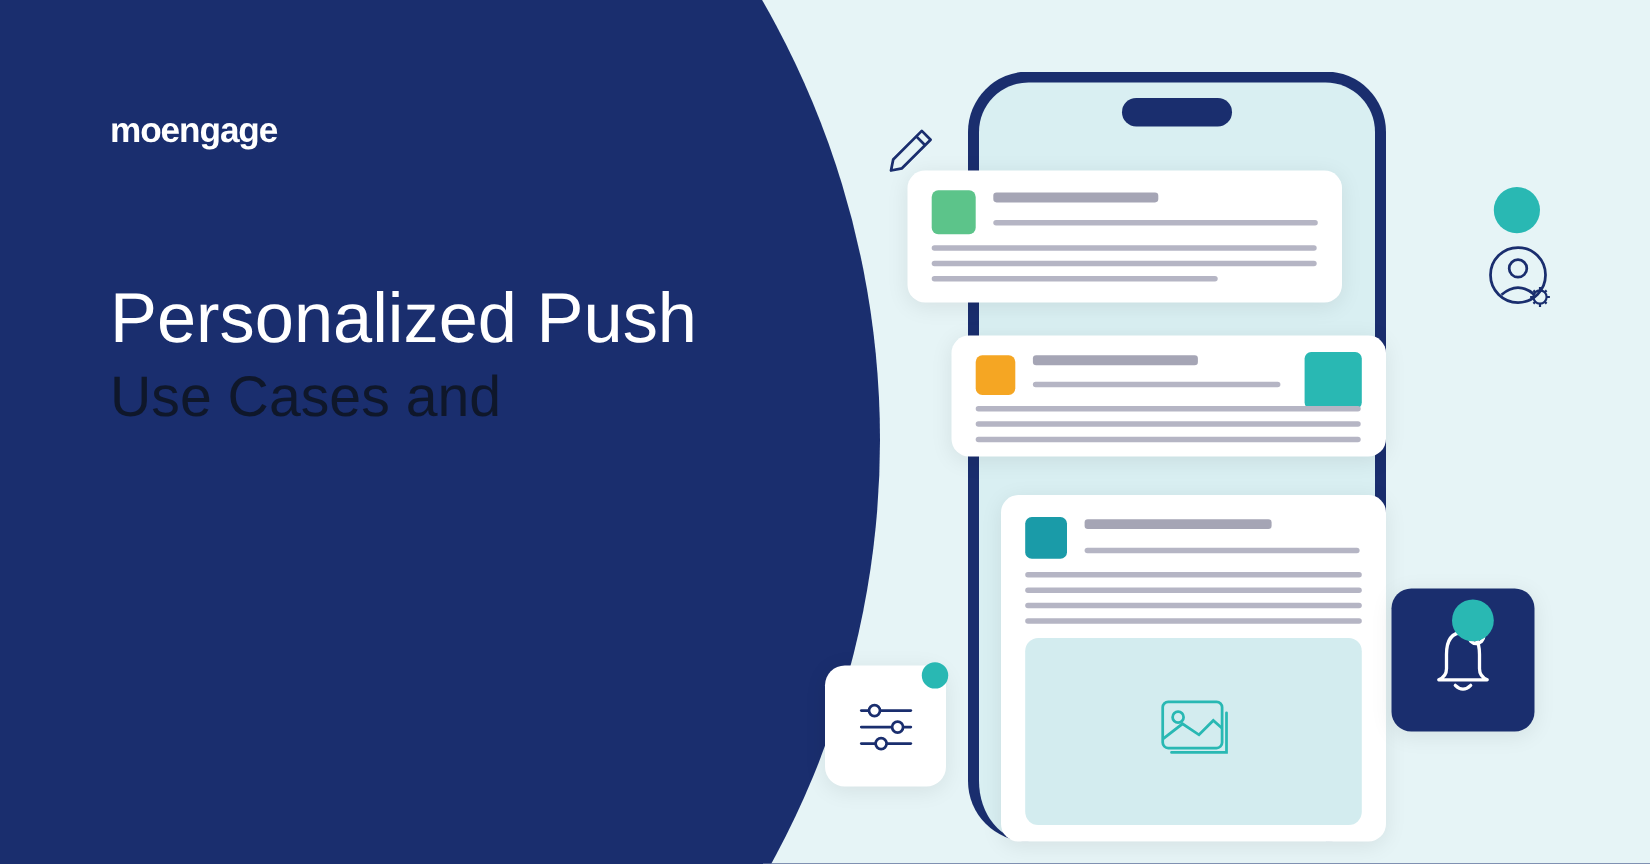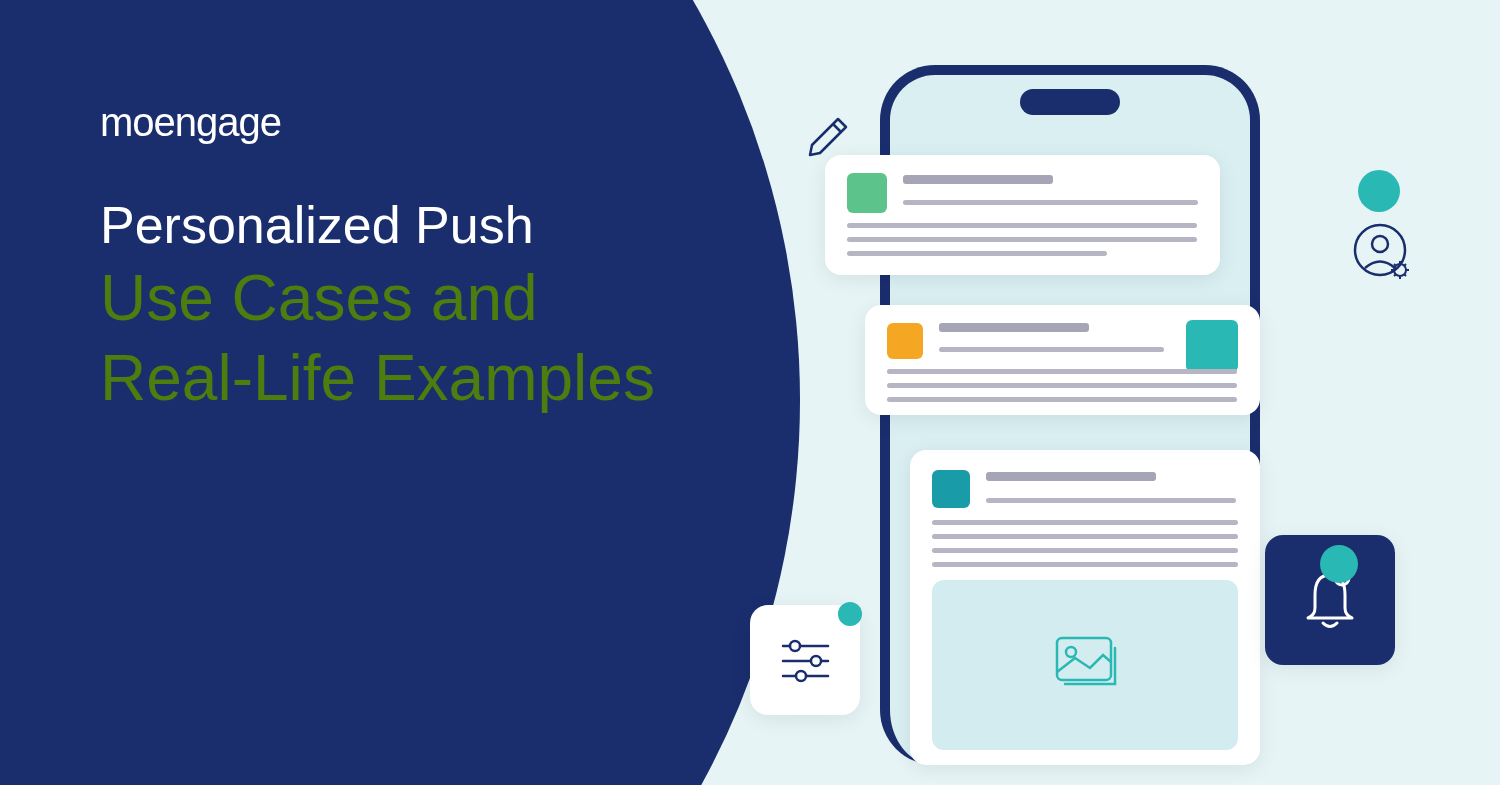--- a/index.html
+++ b/index.html
@@ -21,34 +21,34 @@
   border-radius: 50%;
 }
 .content {
   position: absolute;
   left: 100px;
   top: 100px;
   z-index: 2;
 }
 .logo {
   color: white;
-  font-size: 40px;
-  font-weight: 400;
+  font-size: 32px;
+  font-weight: 700;
   letter-spacing: -1px;
-  margin-bottom: 48px;
+  margin-bottom: 112px;
 }
 .title-white {
   color: white;
-  font-size: 52px;
+  font-size: 64px;
   font-weight: 400;
   line-height: 1.25;
 }
 .title-green {
-  color: #4d7c0f;
-  font-size: 64px;
+  color: #0f172a;
+  font-size: 52px;
   font-weight: 400;
   line-height: 1.25;
 }
 .phone-area {
   position: absolute;
   right: 120px;
   top: 50px;
   width: 600px;
   height: 700px;
 }
@@ -168,21 +168,20 @@
 </style>
 </head>
 <body>
 
 <div class="left-panel"></div>
 
 <div class="content">
   <div class="logo">moengage</div>
   <div class="title-white">Personalized Push</div>
   <div class="title-green">Use Cases and</div>
-  <div class="title-green">Real-Life Examples</div>
 </div>
 
 <div class="phone-area">
   <div class="phone">
     <div class="notch"></div>
   </div>
 
   <svg class="pencil-icon" width="55" height="55" viewBox="0 0 55 55">
     <path d="M 10 45 L 12 35 L 38 9 L 46 17 L 20 43 Z M 38 9 L 46 17" fill="none" stroke="#1a2e6e" stroke-width="2.5" stroke-linejoin="round"></path>
     <path d="M 33 14 L 41 22" fill="none" stroke="#1a2e6e" stroke-width="2.5"></path>

